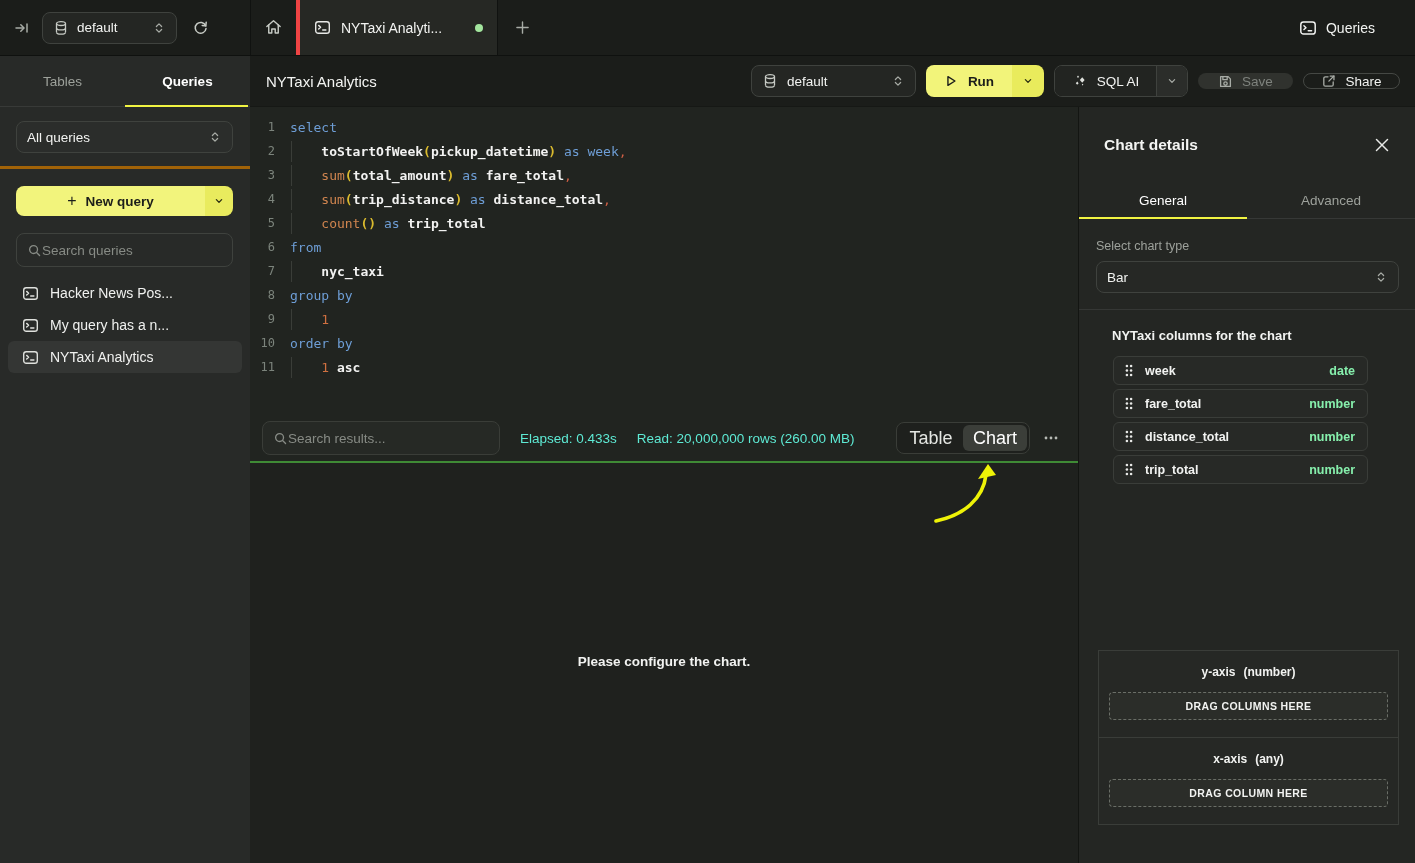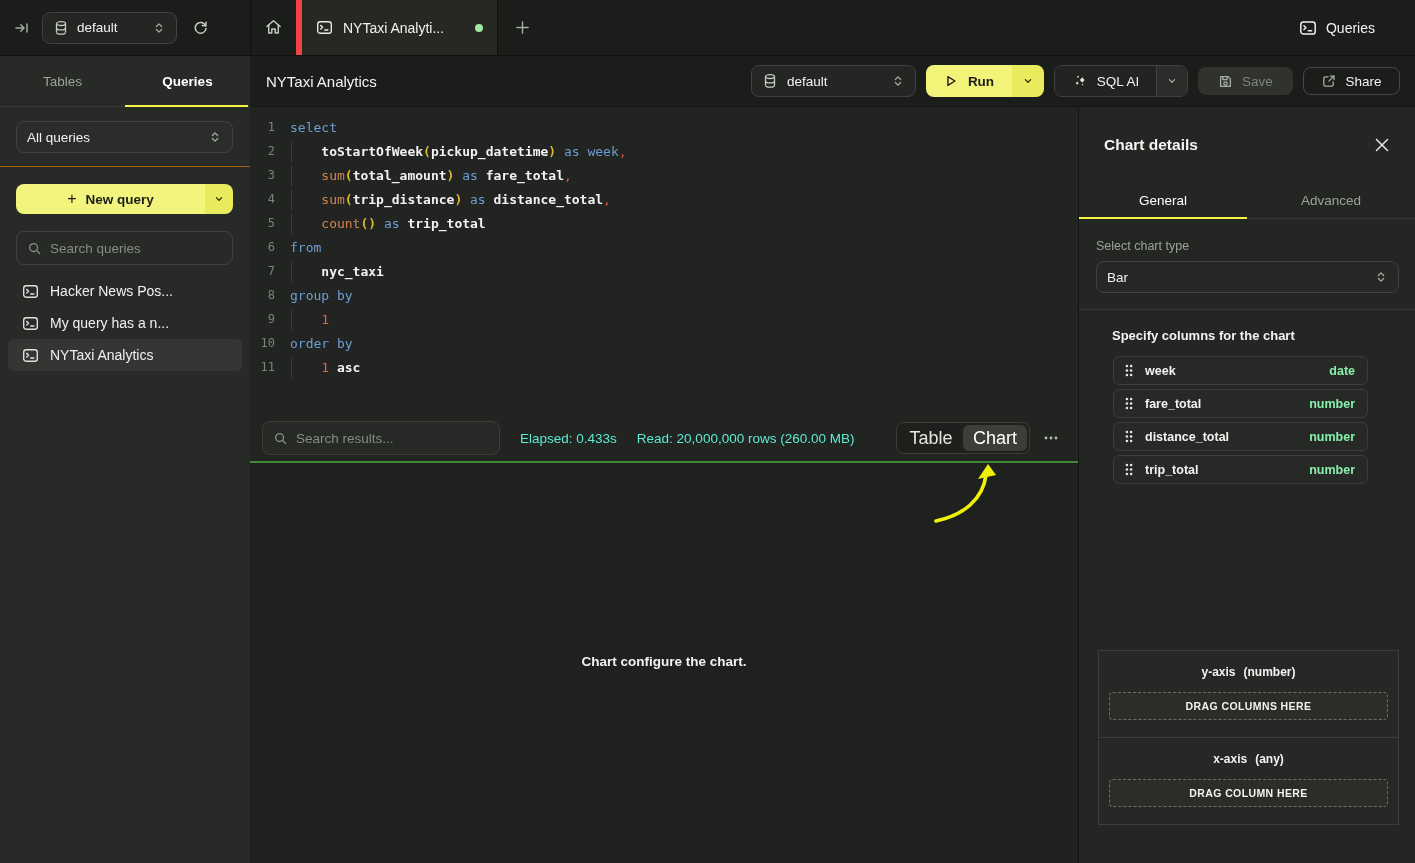--- a/index.html
+++ b/index.html
@@ -15,65 +15,65 @@
   .topbar { height:56px; display:flex; align-items:stretch; background:#1B1D1A; border-bottom:1px solid #0F110F; }
   .tb-left { width:250px; display:flex; align-items:center; flex:none; }
   .icon-btn { display:flex; align-items:center; justify-content:center; color:#A8ACA6; cursor:pointer; }
   .tb-collapse { width:40px; height:56px; margin-left:2px; }
   .select-box { height:32px; border:1px solid #3F423E; background:#242623; border-radius:8px; display:flex; align-items:center; padding:0 10px; gap:8px; cursor:pointer; }
   .select-box .sel-label { font-size:13.5px; color:#F2F3F1; }
   .tb-db { width:135px; }
   .tb-refresh { width:36px; height:56px; margin-left:5px; }
   .tab-strip { display:flex; align-items:stretch; }
   .tab-home { width:46px; border-left:1px solid #101210; }
-  .tab { width:202px; background:#262824; border-left:6px solid #ef4444; border-right:1px solid #101210; display:flex; align-items:center; gap:10px; padding:0 14px; cursor:pointer; }
+  .tab { width:202px; background:#262824; border-left:4px solid #ef4444; border-right:1px solid #101210; display:flex; align-items:center; gap:10px; padding:0 14px; cursor:pointer; }
   .tab-title { font-size:14px; color:#F2F3F1; white-space:nowrap; overflow:hidden; flex:1; }
   .dot { width:8px; height:8px; border-radius:50%; background:#A3E69E; flex:none; }
   .tab-plus { width:48px; color:#A8ACA6; }
   .tb-spacer { flex:1; }
   .tb-queries { display:flex; align-items:center; gap:9px; margin-right:40px; cursor:pointer; color:#F2F3F1; }
   .tb-queries span { font-size:14px; font-weight:500; }
 
   
   .app-body { display:flex; height:807px; }
 
   
   .sidebar { width:250px; flex:none; background:#282A28; display:flex; flex-direction:column; }
   .side-tabs { height:51px; display:flex; border-bottom:1px solid #383A38; flex:none; }
   .side-tab { flex:1; display:flex; align-items:center; justify-content:center; font-size:13.5px; color:#9DA19B; cursor:pointer; position:relative; }
   .side-tab.active { color:#FFFFFF; font-weight:700; }
   .side-tab.active::after { content:""; position:absolute; left:0; right:2px; bottom:-1px; height:2px; background:#F1F442; }
-  .filter-wrap { padding:14px 17px 13px 16px; border-bottom:1px solid #a16207; }
+  .filter-wrap { padding:14px 17px 13px 16px; border-bottom:3px solid #a16207; }
   .side-select { justify-content:space-between; background:#2B2D2B; }
   .new-query { margin:17px 17px 0 16px; height:30px; display:flex; border-radius:8px; overflow:hidden; cursor:pointer; flex:none; }
   .nq-main { flex:1; background:#F2F47C; color:#1B1D1A; display:flex; align-items:center; justify-content:center; gap:9px; font-size:13.5px; font-weight:700; }
   .nq-plus { font-size:16px; font-weight:400; margin-top:-1px; }
   .nq-chev { width:28px; background:#E9EB5E; display:flex; align-items:center; justify-content:center; color:#2E3012; }
-  .input-box { height:14px; border:1px solid #3F423E; border-radius:8px; display:flex; align-items:center; gap:8px; padding:16px 10px; background:transparent; }
+  .input-box { height:14px; border:1px solid #3F423E; border-radius:8px; display:flex; align-items:center; padding:16px 10px; background:transparent; }
   .input-box input { background:transparent; border:none; outline:none; color:#E8E9E7; font-size:13.5px; font-family:"Liberation Sans",sans-serif; width:100%; }
   .input-box input::placeholder { color:#878B85; }
   .side-search { margin:17px 17px 0 16px; flex:none; }
   .query-list { margin:10px 8px 0; }
   .q-item { height:32px; display:flex; align-items:center; gap:11px; padding:0 14px; border-radius:6px; font-size:14px; color:#F0F1EF; cursor:pointer; }
   .q-item.selected { background:#343634; }
   .q-item .q-icon { color:#DFE1DD; flex:none; }
 
   
   .main { flex:1; display:flex; flex-direction:column; min-width:0; }
   .main-header { height:51px; flex:none; display:flex; align-items:center; padding-left:16px; background:#1B1D1A; border-bottom:1px solid #161815; }
   .page-title { font-size:15px; font-weight:500; color:#F3F4F2; }
   .hdr-controls { margin-left:auto; display:flex; align-items:center; gap:10px; padding-right:15px; }
   .hdr-db { width:165px; justify-content:space-between; }
   .split-btn { height:32px; display:flex; border-radius:8px; overflow:hidden; cursor:pointer; }
   .run-main { width:86px; background:#F2F47A; color:#1B1D1A; display:flex; align-items:center; justify-content:center; gap:10px; font-size:13.5px; font-weight:700; }
   .run-chev { width:32px; background:#E9EB5C; display:flex; align-items:center; justify-content:center; color:#2E3012; }
   .sqlai { border:1px solid #3F423E; }
   .sqlai-main { width:101px; background:#222421; display:flex; align-items:center; justify-content:center; gap:9px; font-size:13.5px; font-weight:500; color:#F2F3F1; }
   .sqlai-chev { width:31px; background:#2B2D2A; border-left:1px solid #3F423E; display:flex; align-items:center; justify-content:center; color:#A8ACA6; }
-  .btn { height:28px; display:flex; align-items:center; justify-content:center; gap:9px; border-radius:8px; font-size:13.5px; cursor:pointer; }
+  .btn { height:16px; display:flex; align-items:center; justify-content:center; gap:9px; border-radius:8px; font-size:13.5px; cursor:pointer; }
   .btn-save { width:95px; background:#30322E; color:#7E827D; font-weight:500; cursor:default; }
   .btn-share { width:97px; border:1px solid #454844; color:#F3F4F2; font-weight:500; }
 
   .main-body { flex:1; display:flex; min-height:0; }
   .editor-col { width:828px; flex:none; display:flex; flex-direction:column; background:#212420; }
 
   
   .editor { height:308px; flex:none; padding-top:8px; overflow:hidden; font-family:"DejaVu Sans Mono",monospace; }
   .code-line { display:flex; height:24px; align-items:center; }
   .ln { width:25px; flex:none; text-align:right; font-size:12px; color:#7C847C; }
@@ -443,21 +443,21 @@
                   <circle cx="3" cy="8" r="1.4"></circle>
                   <circle cx="8" cy="8" r="1.4"></circle>
                   <circle cx="13" cy="8" r="1.4"></circle>
                 </svg>
             </span>
           </div>
         </div>
         <div class="green-line"></div>
 
         <div class="chart-area">
-          <div class="chart-msg">Chart configure the chart.</div>
+          <div class="chart-msg">Please configure the chart.</div>
           <svg class="arrow-svg" width="828" height="400" viewBox="0 0 828 400">
             <path d="M686 58 C714 52 733 36 736 12" fill="none" stroke="#EEF207" stroke-width="3.6" stroke-linecap="round"></path>
             <path d="M738 1 L728 16 L746 12 Z" fill="#EEF207"></path>
           </svg>
         </div>
       </div>
 
       <div class="chart-panel">
         <div class="panel-head">
           <span class="panel-title">Chart details</span>
@@ -479,21 +479,21 @@
           <div class="select-box type-select">
             <span class="sel-label">Bar</span>
             <span class="icon-btn">
               <svg width="14" height="14" viewBox="0 0 16 16" fill="none" stroke="#A8ACA6" stroke-width="1.4" stroke-linecap="round" stroke-linejoin="round">
                   <path d="M5 6.3 L8 3.3 L11 6.3"></path>
                   <path d="M5 9.7 L8 12.7 L11 9.7"></path>
                 </svg>
             </span>
           </div>
           <div class="panel-divider"></div>
-          <div class="cols-label">Specify columns for the chart</div>
+          <div class="cols-label">NYTaxi columns for the chart</div>
           <div class="col-rows">
             <div class="col-row">
               <span class="icon-btn grip">
                 <svg width="10" height="15" viewBox="0 0 11 16" fill="currentColor">
                     <circle cx="3.2" cy="3" r="1.4"></circle>
                     <circle cx="3.2" cy="8" r="1.4"></circle>
                     <circle cx="3.2" cy="13" r="1.4"></circle>
                     <circle cx="7.8" cy="3" r="1.4"></circle>
                     <circle cx="7.8" cy="8" r="1.4"></circle>
                     <circle cx="7.8" cy="13" r="1.4"></circle>

